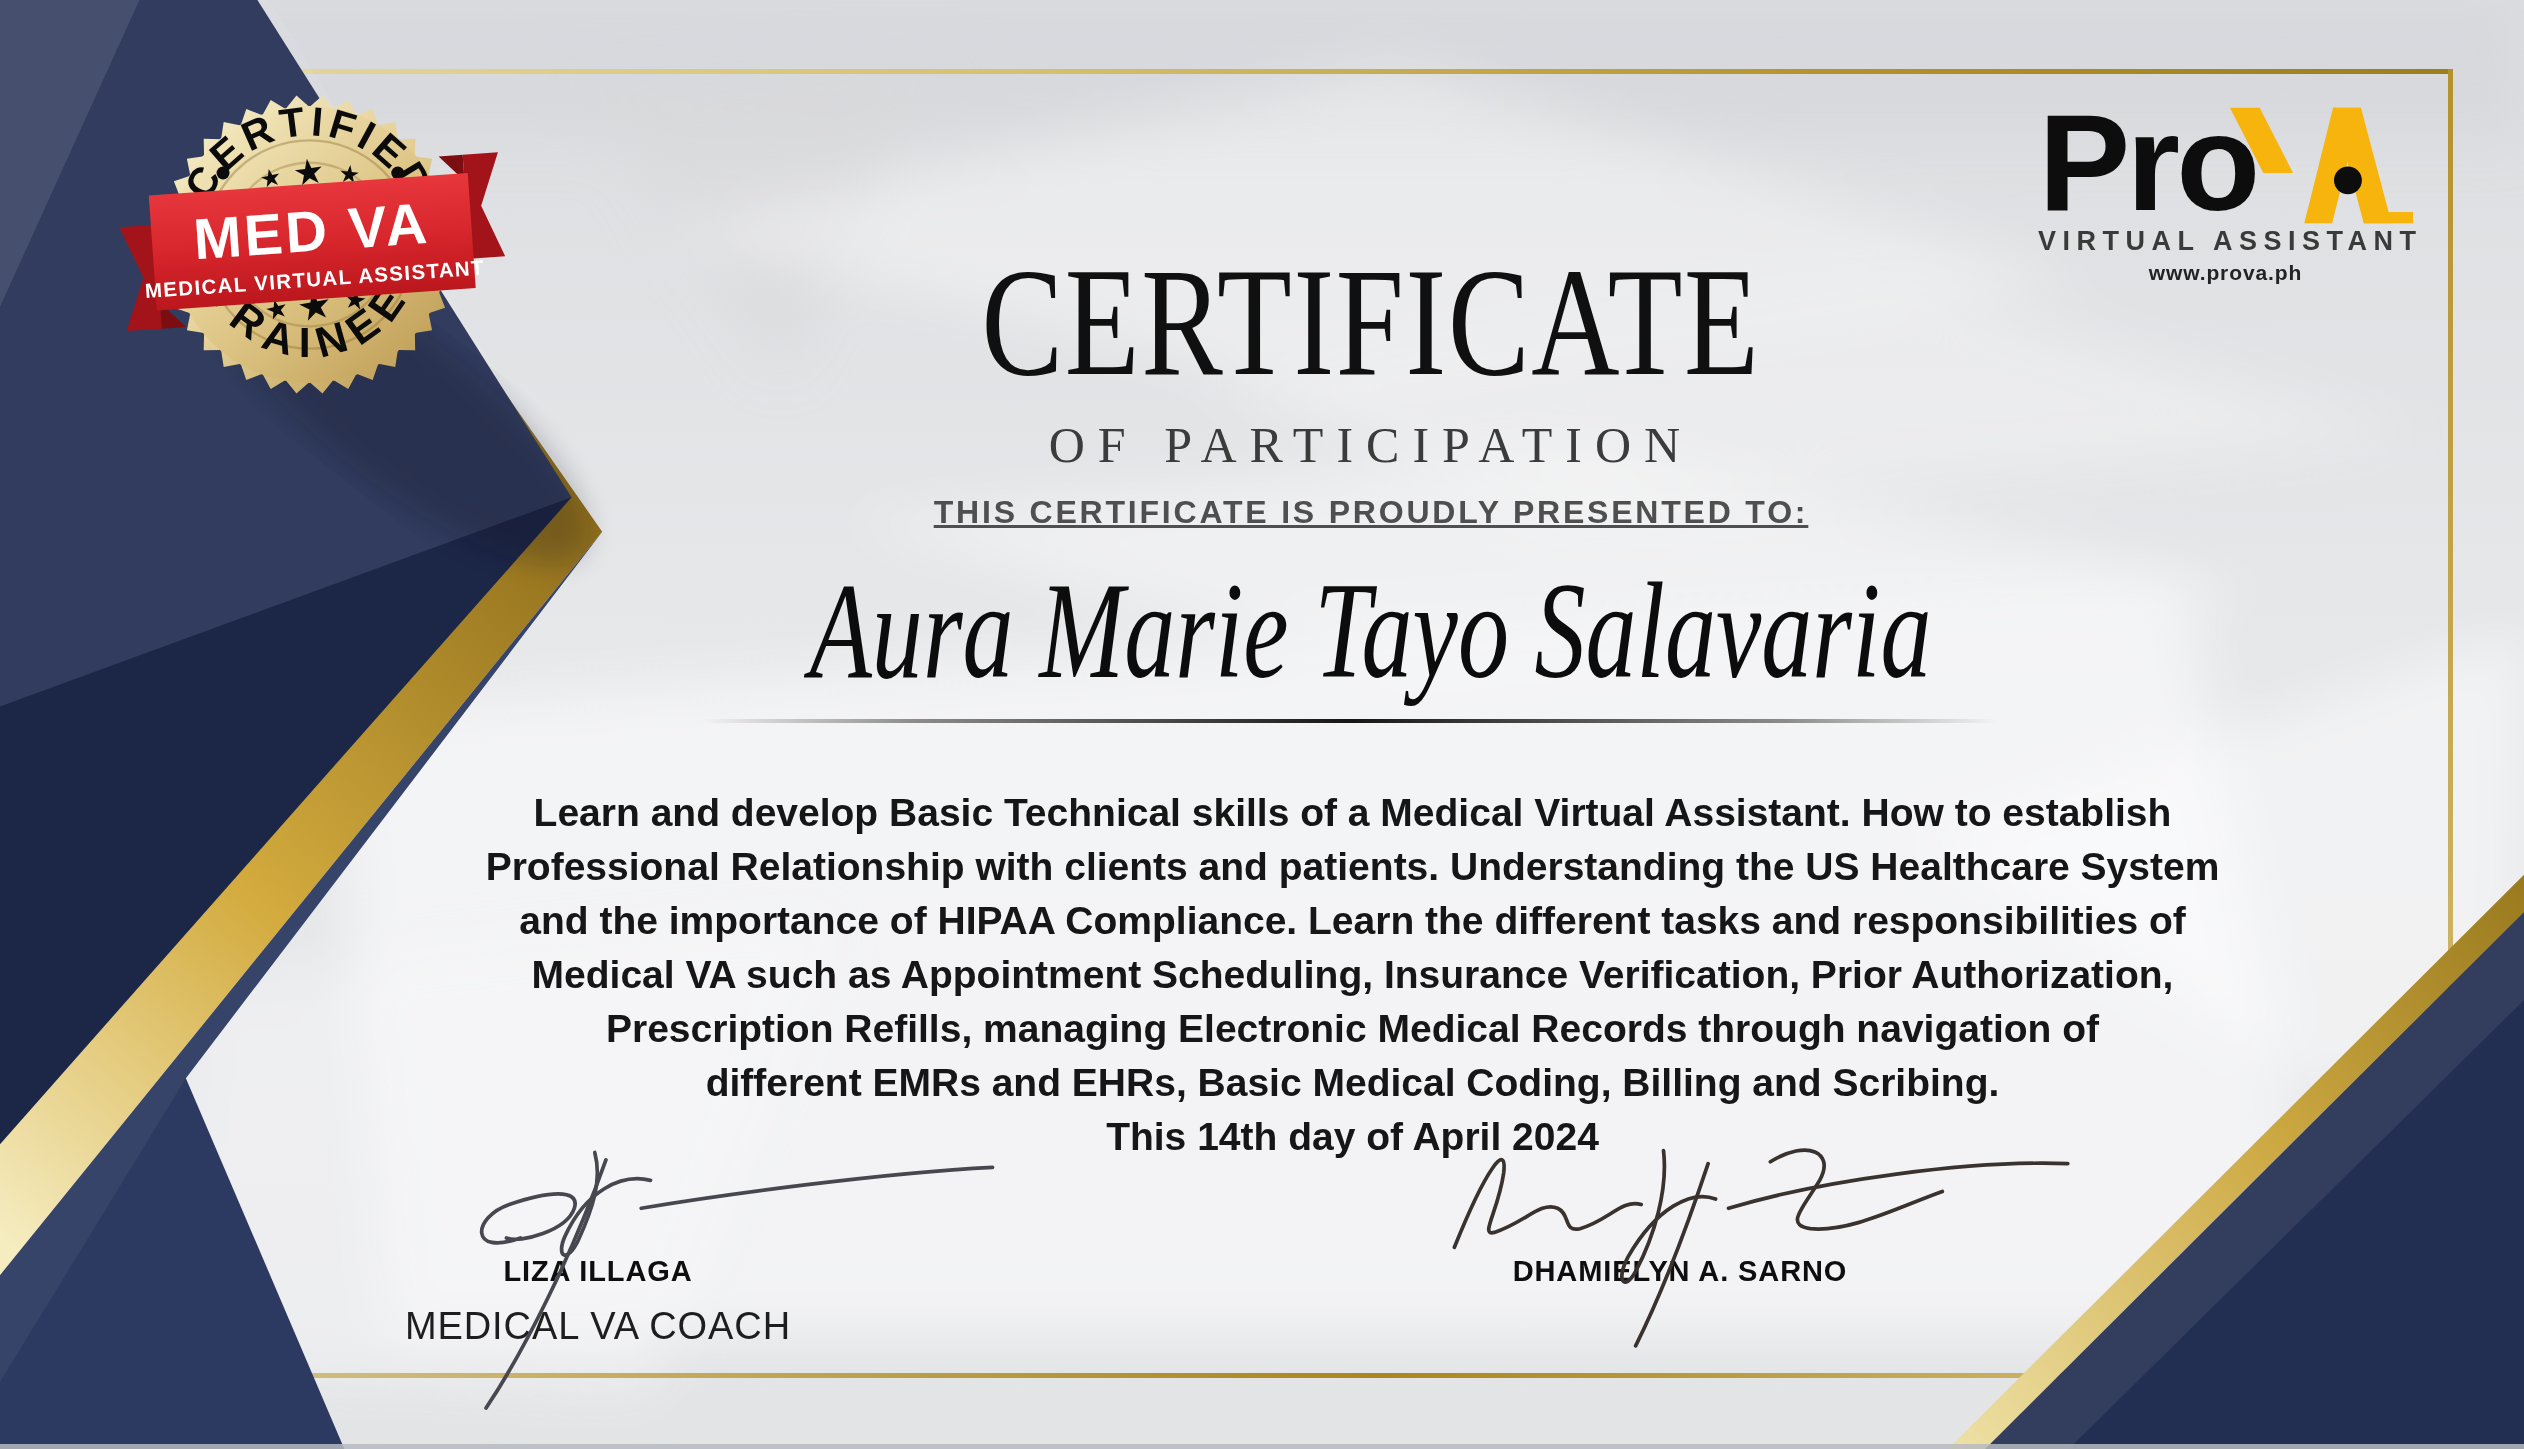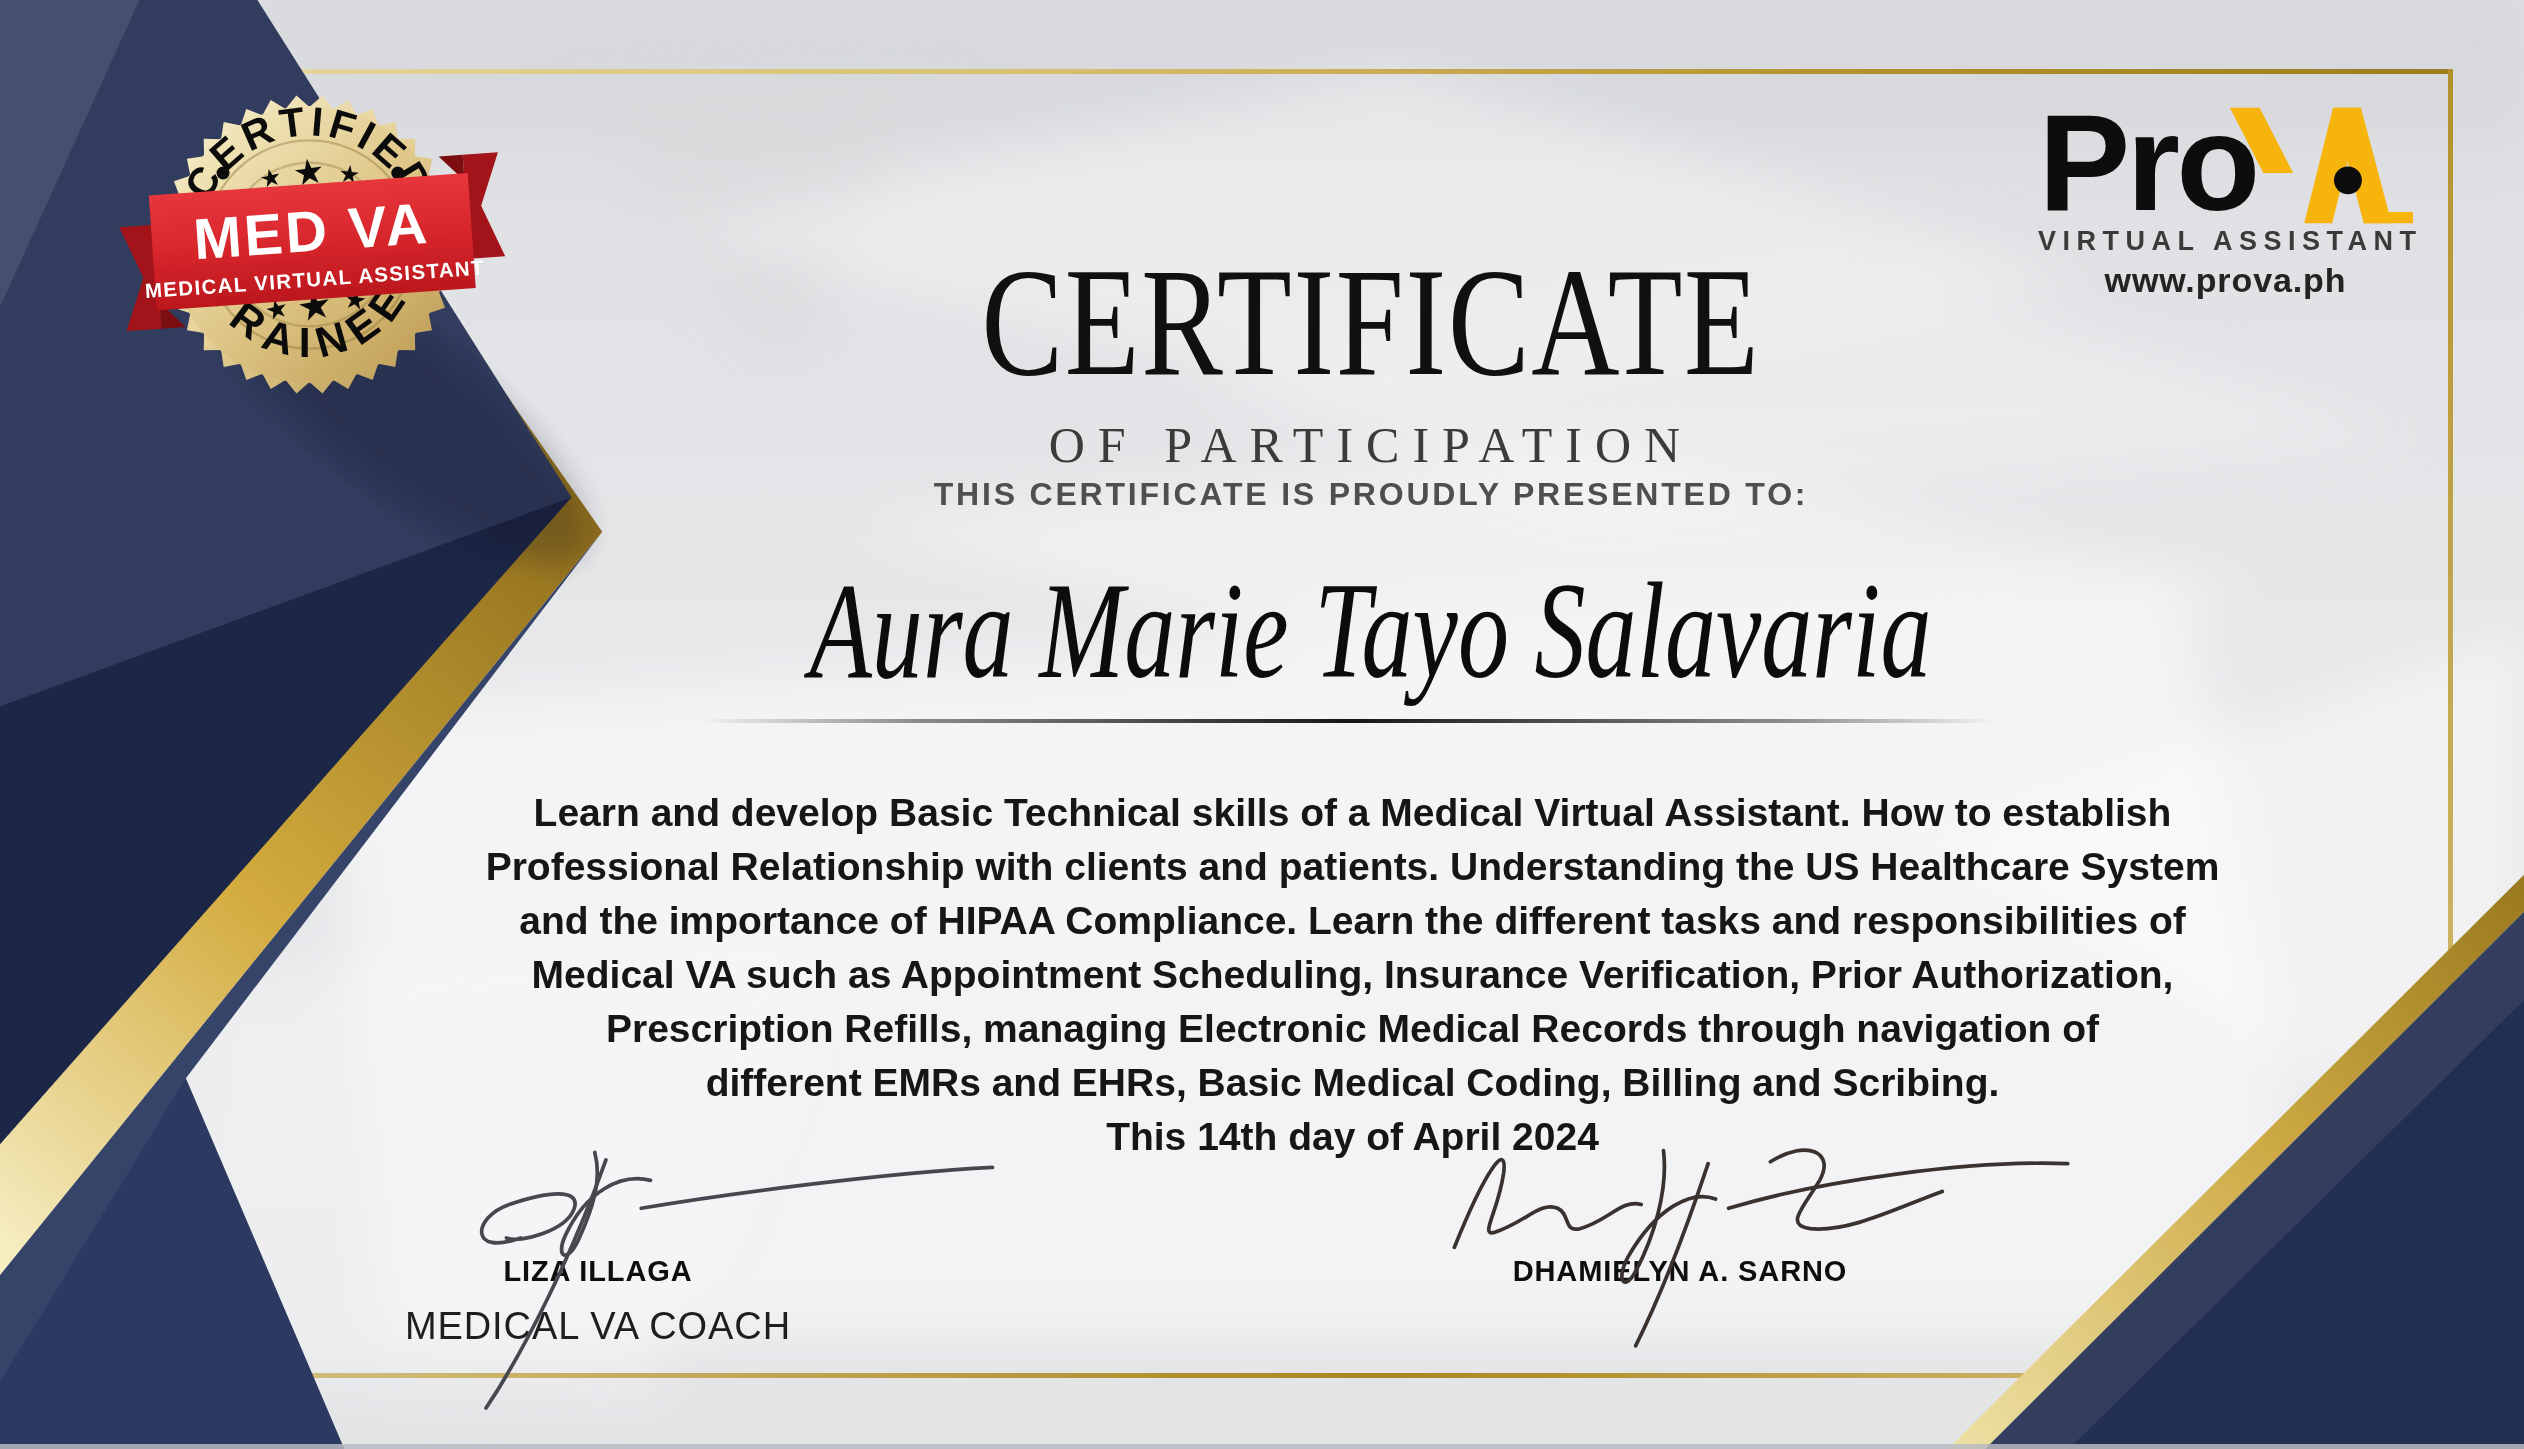--- a/index.html
+++ b/index.html
@@ -14,39 +14,39 @@
     background:linear-gradient(180deg,#b3912c,#d9c47c);}
   .frame-bottom{left:72px;right:72px;bottom:72px;height:4.6px;z-index:1;
     background:linear-gradient(90deg,#d9c88f,#ab861f 55%,#cdb469 85%,#e9dfb4);}
   
   .title{left:790px;width:1162px;top:232px;text-align:center;z-index:3;
     font-family:"Liberation Serif",serif;font-size:139px;letter-spacing:1.9px;
     color:#101010;transform:scale(0.88,1.12);transform-origin:center top;white-space:nowrap;}
   .subtitle{left:790px;width:1162px;top:416px;text-align:center;z-index:3;
     font-family:"Liberation Serif",serif;font-size:50px;letter-spacing:13px;
     color:#3b3b3b;white-space:nowrap;}
-  .presented{left:790px;width:1162px;top:476px;text-align:center;z-index:3;
-    font-size:32px;font-weight:bold;letter-spacing:2.8px;color:#4f4f4f;white-space:nowrap;}
+  .presented{left:790px;width:1162px;top:494px;text-align:center;z-index:3;
+    font-size:32px;font-weight:bold;letter-spacing:2.8px;color:#4f4f4f;white-space:nowrap;text-decoration:underline;}
   .name{left:446px;width:1849px;top:565px;text-align:center;z-index:3;color:#0c0c0c;white-space:nowrap;}
   .name>span{display:inline-block;font-family:"Liberation Serif",serif;font-style:italic;
     font-size:116px;transform:scale(0.88,1.18);transform-origin:center;}
   .divider{left:703px;width:1294px;top:719px;height:3.7px;z-index:3;
     background:linear-gradient(90deg,rgba(140,140,140,0),#8d8d8d 16%,#161616 50%,#8d8d8d 84%,rgba(140,140,140,0));}
   .body-text{left:279px;width:2147px;top:786px;z-index:3;text-align:center;
     font-size:39px;font-weight:bold;color:#161616;line-height:54px;white-space:nowrap;}
   
   .sig-left{left:319px;width:558px;top:1255px;text-align:center;z-index:3;}
   .sig-right{left:1401px;width:558px;top:1255px;text-align:center;z-index:3;}
   .sig-name{font-size:29px;font-weight:bold;letter-spacing:0.9px;color:#0e0e0e;white-space:nowrap;}
   .sig-title{font-size:38px;letter-spacing:0.9px;color:#1e1e1e;margin-top:17px;white-space:nowrap;}
   
   .logo-tagline{left:2038px;width:375px;top:226px;z-index:3;
     font-size:27px;font-weight:bold;letter-spacing:6.5px;color:#3a3a3a;white-space:nowrap;}
   .logo-site{left:2038px;width:375px;top:261px;text-align:center;z-index:3;
-    font-size:34px;font-weight:bold;letter-spacing:0.9px;color:#232323;white-space:nowrap;}
+    font-size:21px;font-weight:bold;letter-spacing:0.9px;color:#232323;white-space:nowrap;}
   .bottom-strip{left:0;right:0;bottom:0;height:5.6px;background:#b7bac1;opacity:.85;z-index:6;}
   .layer0{left:0;top:0;z-index:0;}
   .layer2{left:0;top:0;z-index:2;pointer-events:none;}
   .layer4{left:0;top:0;z-index:4;pointer-events:none;}
 </style>
 </head>
 <body>
 
 <div class="cert">
 

